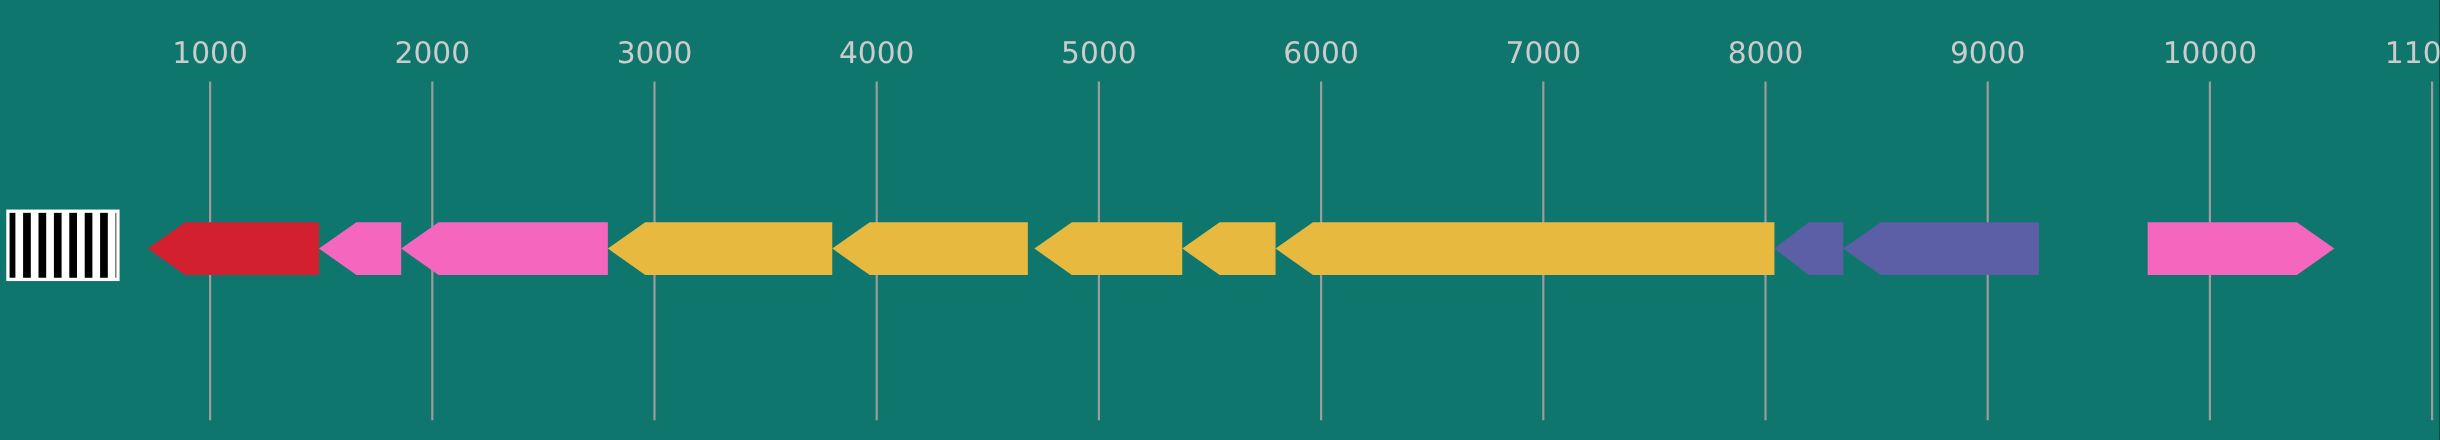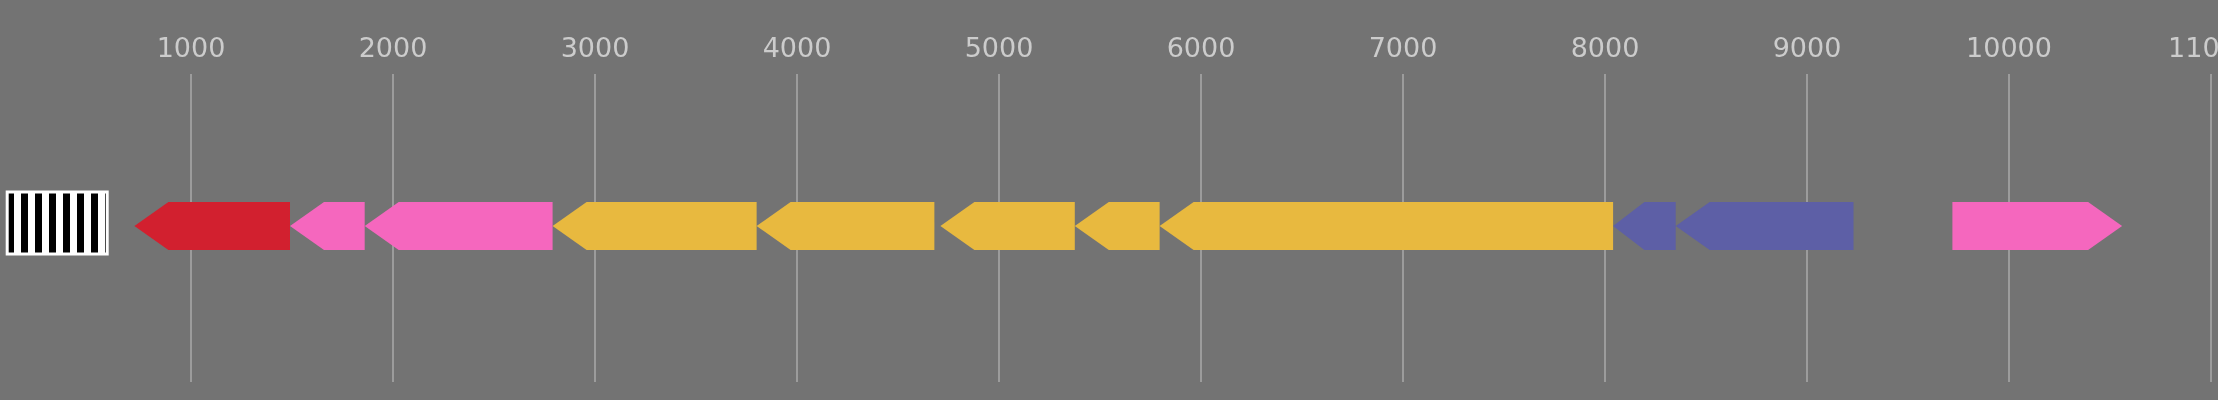--- a/index.html
+++ b/index.html
@@ -6,21 +6,21 @@
   html, body {
     margin: 0;
     padding: 0;
     background: #000000;
   }
   .figure {
     position: relative;
     width: 2218px;
     height: 400px;
     overflow: hidden;
-    background: #737373;
+    background: #0f766e;
   }
   .figure svg {
     display: block;
   }
   .figure svg text {
     font-family: "DejaVu Sans", "Liberation Sans", sans-serif;
   }
 </style>
 </head>
 <body>

